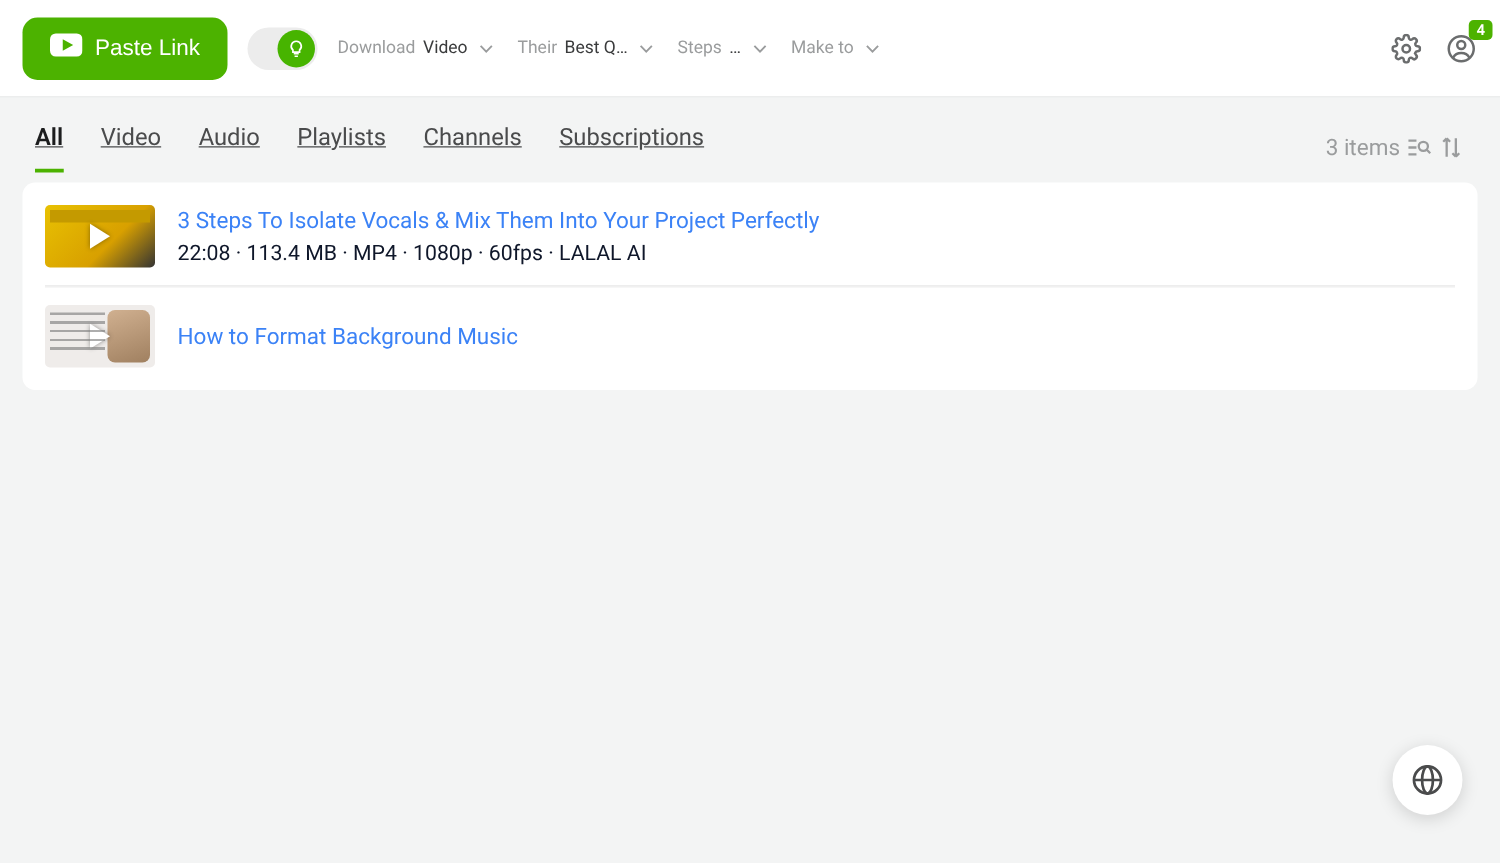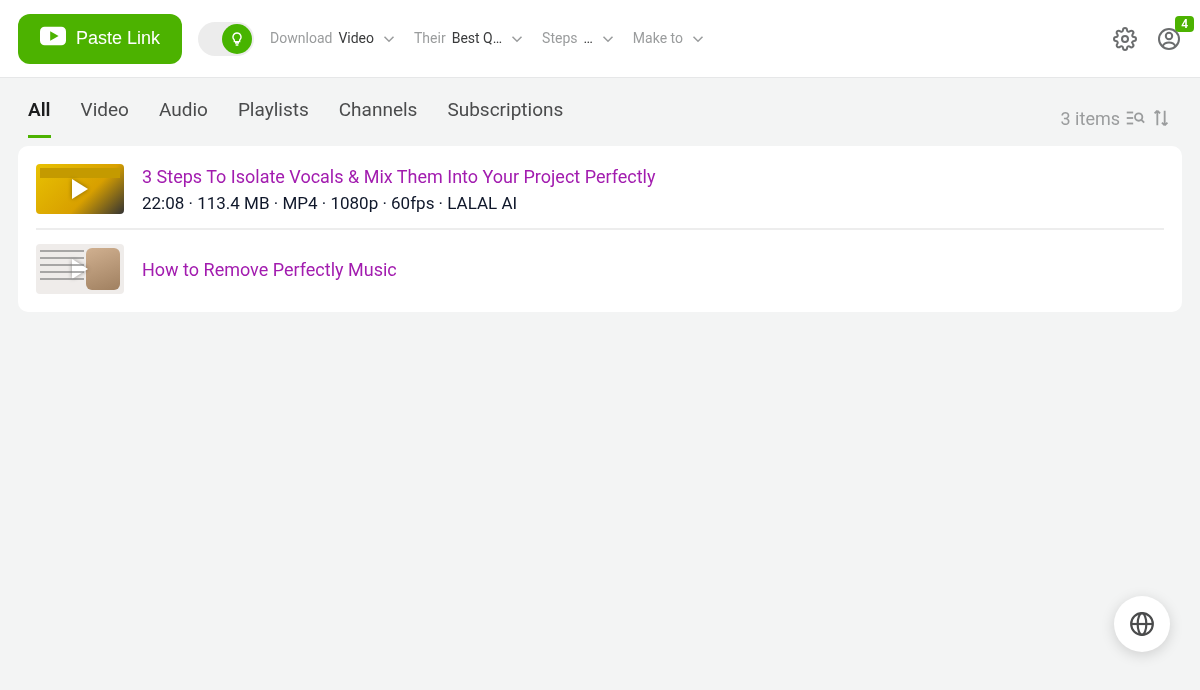--- a/index.html
+++ b/index.html
@@ -14,33 +14,33 @@
   .opt-group { display:flex; align-items:flex-start; gap:6px; color:#9a9c9d; font-size:14px; cursor:pointer; white-space:nowrap; }
   .opt-group .val { color:#3a3b3c; }
   .opt-group .chev { width:18px; height:18px; stroke:#9a9c9d; }
   .top-icons { margin-left:auto; display:flex; align-items:center; gap:18px; }
   .icon-btn { width:26px; height:26px; display:flex; align-items:center; justify-content:center; cursor:pointer; color:#6b6d6e; }
   .icon-btn svg { width:24px; height:24px; stroke:#6b6d6e; }
   .user-wrap { position:relative; }
   .badge { position:absolute; top:-10px; right:-12px; background:#4cb200; color:#fff; font-size:12px; font-weight:600; border-radius:4px; padding:1px 6px; line-height:14px; }
   
   .tabs-row { display:flex; align-items:center; padding:20px 28px 0 28px; }
-  .tabs { display:flex; gap:30px; font-size:19px; color:#4a4b4c; }
+  .tabs { display:flex; gap:30px; font-size:19px; color:#4a4b4c;text-decoration:underline; }
   .tab { cursor:pointer; padding-bottom:14px; border-bottom:3px solid transparent; }
   .tab.active { color:#1c1d1e; font-weight:600; border-bottom-color:#4cb200; }
   .tabs-right { margin-left:auto; display:flex; align-items:center; gap:4px; color:#9a9c9d; font-size:18px; }
   .tabs-right .ticon { width:22px; height:22px; stroke:#9a9c9d; cursor:pointer; }
   
   .panel { margin:8px 18px 0 18px; background:#fff; border-radius:10px; padding:4px 0; }
   .row { display:flex; align-items:center; gap:18px; padding:14px 18px; cursor:pointer; }
   .divider { height:1px; background:#ededed; margin:0 18px; }
   .thumb { width:88px; height:50px; border-radius:4px; position:relative; flex-shrink:0; display:flex; align-items:center; justify-content:center; overflow:hidden; }
   .thumb .play { position:absolute; width:0; height:0; border-left:16px solid #fff; border-top:10px solid transparent; border-bottom:10px solid transparent; filter:drop-shadow(0 0 2px rgba(0,0,0,.4)); }
   .row-body { display:flex; flex-direction:column; gap:6px; min-width:0; }
-  .title { font-size:18px; color:#a21caf; white-space:nowrap; overflow:hidden; text-overflow:ellipsis; }
+  .title { font-size:18px; color:#3b82f6; white-space:nowrap; overflow:hidden; text-overflow:ellipsis; }
   .meta { font-size:17px; color:#0f172a; white-space:nowrap; }
   
   .fab { position:absolute; right:30px; bottom:38px; width:56px; height:56px; border-radius:50%; background:#fff; box-shadow:0 3px 14px rgba(0,0,0,.15); display:flex; align-items:center; justify-content:center; cursor:pointer; }
   .fab svg { width:26px; height:26px; stroke:#4a4b4c; }
   
   .th1 { background:linear-gradient(135deg,#e8c102 0%,#d8a000 60%,#333 100%); }
   .th1::before { content:""; position:absolute; left:4px; top:4px; width:80px; height:10px; background:#c49a00; }
   .th2 { background:linear-gradient(90deg,#f5c400 0%,#f2b900 100%); }
   .th2::before { content:""; position:absolute; left:6px; top:8px; width:20px; height:34px; background:#26324a; border-radius:4px; }
   .th2::after { content:""; position:absolute; left:30px; top:8px; width:22px; height:34px; background:#c06020; border-radius:4px; }
@@ -154,21 +154,21 @@
       <div class="meta">22:08 · 113.4 MB · MP4 · 1080p · 60fps · LALAL AI</div>
     </div>
     </div>
     <div class="divider"></div>
     <div class="divider"></div>
     <div class="row">
     <div class="thumb th3">
       <div class="play"></div>
     </div>
     <div class="row-body">
-      <div class="title">How to Remove Perfectly Music</div>
+      <div class="title">How to Format Background Music</div>
     </div>
     </div>
   </div>
 
 <div class="fab">
   <svg viewBox="0 0 24 24" fill="none" stroke-width="2">
       <circle cx="12" cy="12" r="10"></circle>
       <ellipse cx="12" cy="12" rx="4" ry="10"></ellipse>
       <line x1="2" y1="12" x2="22" y2="12"></line>
     </svg>

